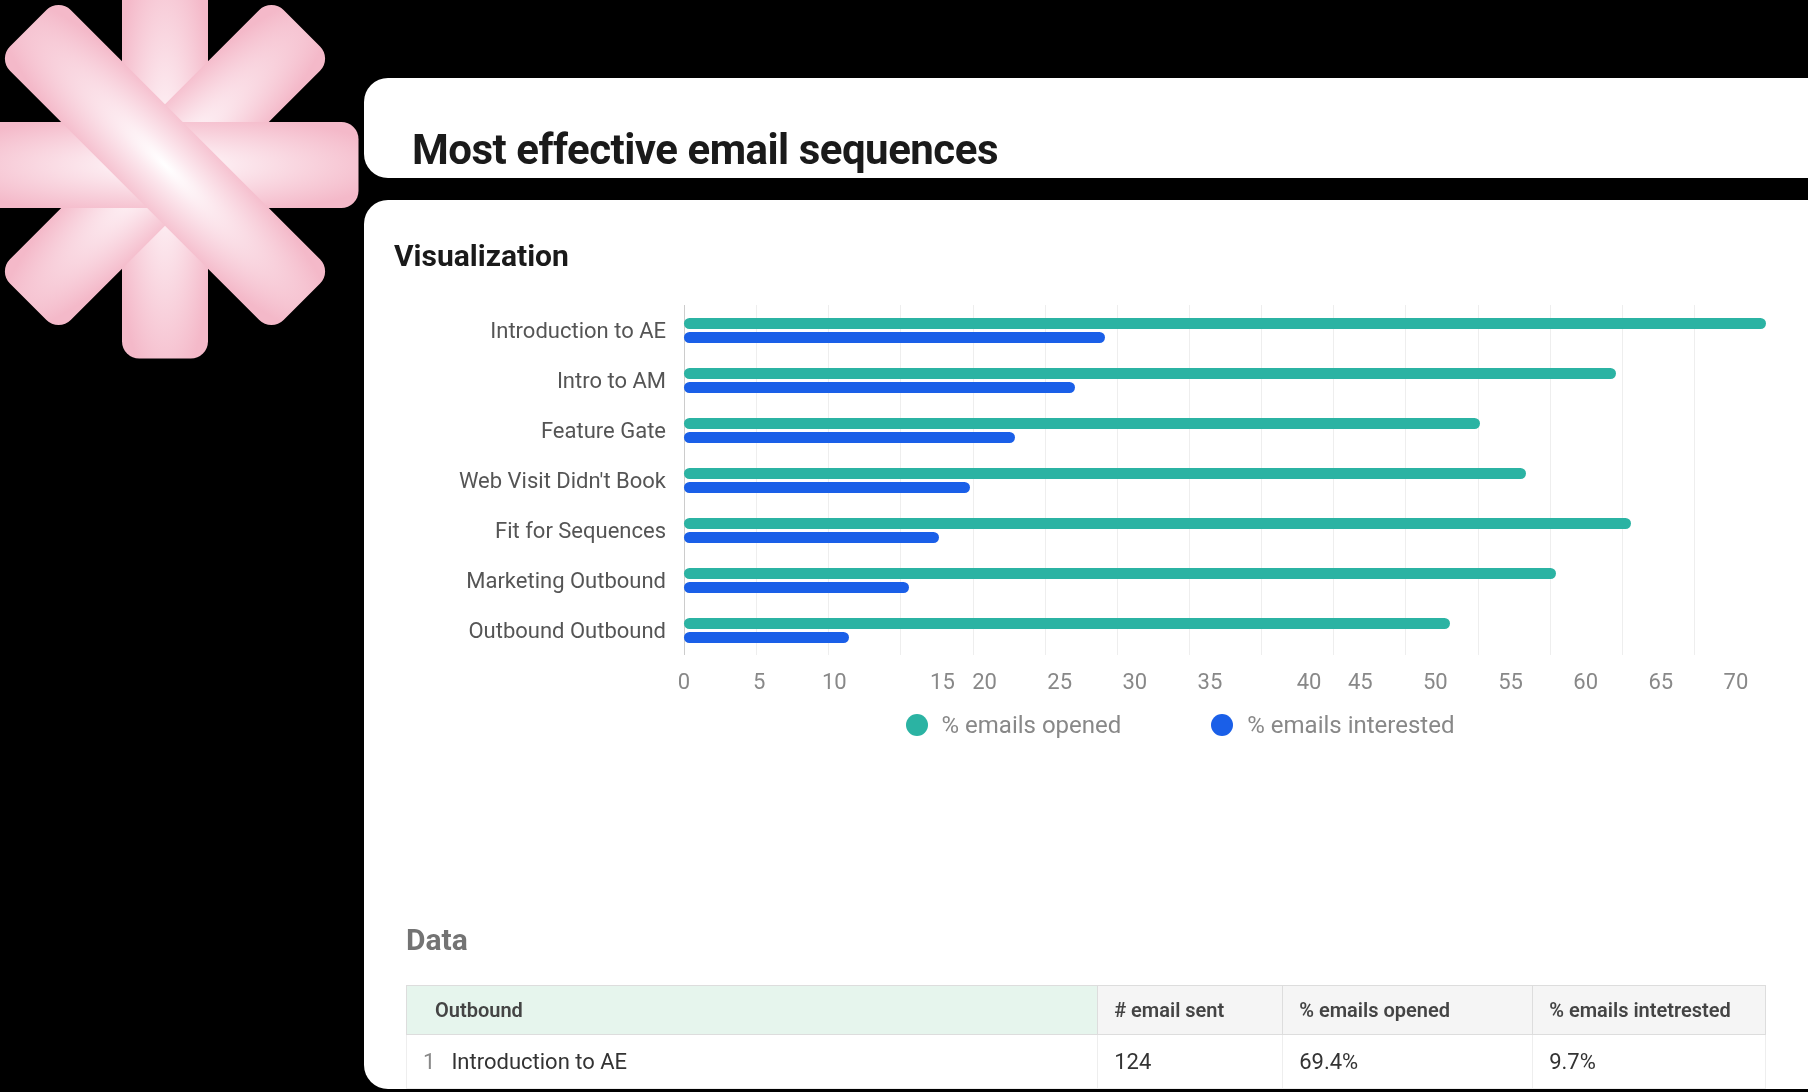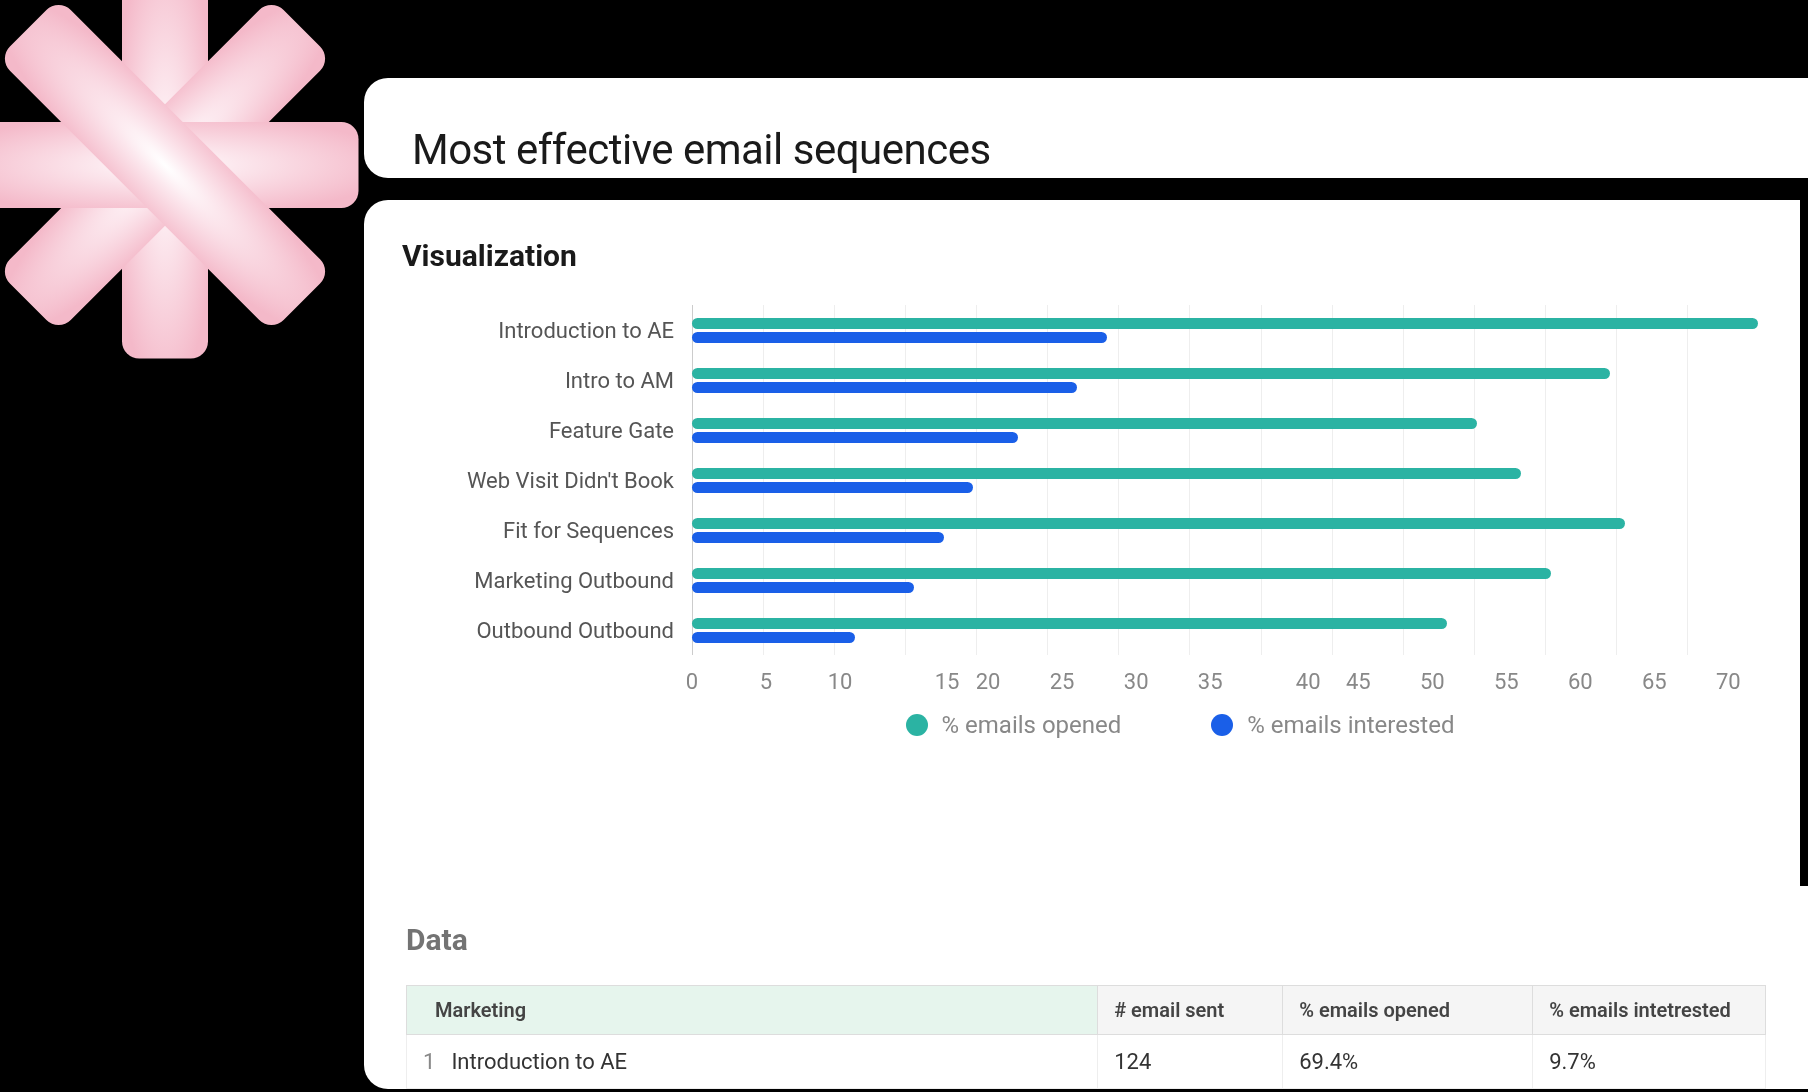--- a/index.html
+++ b/index.html
@@ -32,36 +32,36 @@
       height: 100px;
       background: #fff;
       border-radius: 24px 0 0 24px;
       display: flex;
       align-items: center;
       padding-left: 48px;
       z-index: 2;
     }
     .title-card h1 {
       font-size: 42px;
-      font-weight: 400;
+      font-weight: 700;
       color: #1a1a1a;
       letter-spacing: -0.5px;
       margin-top: 42px;
     }
 
     
     .viz-card {
       position: absolute;
       top: 200px;
       left: 364px;
-      right: 8px;
+      right: 0;
       height: 837px;
       background: #fff;
       border-radius: 24px 0 0 24px;
-      padding: 38px 42px 32px 38px;
+      padding: 38px 42px 32px 30px;
       z-index: 2;
     }
     .viz-card h2 {
       font-size: 30px;
       font-weight: 700;
       color: #1a1a1a;
       margin-bottom: 32px;
     }
 
     
@@ -354,21 +354,21 @@
       </div>
     </div>
   </div>
 </div>
 
 <div class="data-card">
   <h2>Data</h2>
   <table class="data-table">
     <thead>
       <tr>
-        <th class="col-sequence" colspan="2">Marketing</th>
+        <th class="col-sequence" colspan="2">Outbound</th>
         <th class="col-sent"># email sent</th>
         <th class="col-opened">% emails opened</th>
         <th>% emails intetrested</th>
       </tr>
     </thead>
     <tbody id="data-tbody">
 
     <tr>
           <td class="rownum">1</td>
           <td class="seqname">Introduction to AE</td>

